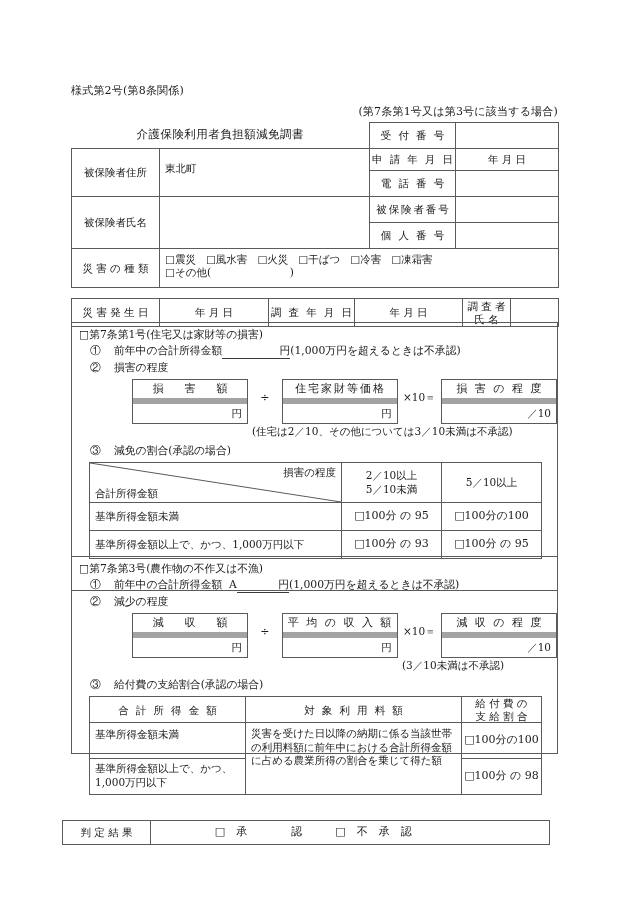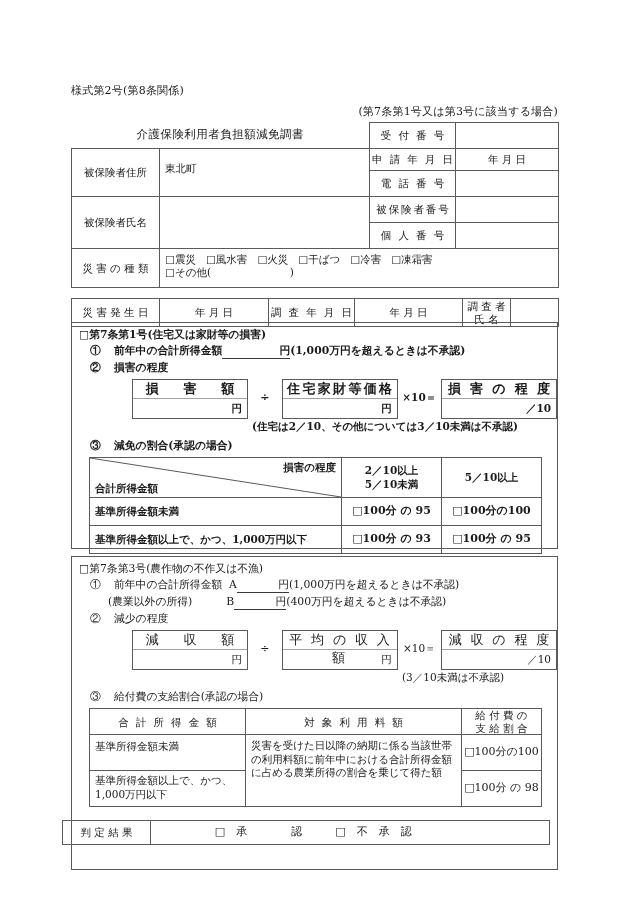--- a/index.html
+++ b/index.html
@@ -25,31 +25,31 @@
   .pad{padding:2px 5px;}
   .sp2{letter-spacing:.18em;text-indent:.18em;}
 
   
   .top{position:absolute;left:71px;top:122px;width:487px;}
   .top td{height:21px;}
   .title-cell{border:none !important;text-align:center;font-size:11.5px;letter-spacing:.04em;}
 
   
   .sec{position:absolute;left:71px;width:487px;border:1px solid #5a5a5a;box-sizing:border-box;}
-  #sec1{top:322px;height:227px;font-weight:bold;}
-  #sec3{top:556px;height:314px;}
+  #sec1{top:322px;height:269px;}
+  #sec3{top:556px;height:198px;}
   .sec-head{padding:5px 0 0 7px;font-size:10.8px;}
   .item{padding:2px 0 0 18px;font-size:10.8px;white-space:nowrap;}
   .item .num{display:inline-block;width:24px;}
   .blank{display:inline-block;border-bottom:1px solid #3a3a3a;text-align:right;}
 
   
   .formula{display:flex;align-items:flex-start;margin:4px 0 0 60px;}
   .fbox{border:1px solid #5a5a5a;width:118px;box-sizing:border-box;}
-  .fbox .h{border-bottom:1px solid #a3a3a3;text-align:center;height:18px;line-height:18px;letter-spacing:.45em;text-indent:.45em;font-size:13px;}
+  .fbox .h{border-bottom:6px solid #a3a3a3;text-align:center;height:18px;line-height:18px;letter-spacing:.45em;text-indent:.45em;font-size:11px;}
   .fbox .h.tight{letter-spacing:.18em;text-indent:.18em;}
   .fbox .v{height:19px;line-height:19px;text-align:right;padding-right:5px;font-size:10.5px;}
   .op{width:34px;text-align:center;line-height:37px;font-size:11px;}
   .op.eq{width:44px;font-size:10.5px;}
   .note{margin-left:180px;margin-top:1px;font-size:10.5px;}
   .note2{margin-left:330px;margin-top:1px;font-size:10.5px;}
 
   
   .ratio{margin:4px 0 0 17px;width:452px;}
   .ratio td{height:23px;}
@@ -218,23 +218,20 @@
     </table>
   </div>
 
   <div class="sec" id="sec3">
     <div class="sec-head">□第7条第3号(農作物の不作又は不漁)</div>
 
     <div class="item">
       <span class="num">①</span><span>前年中の合計所得金額</span>&nbsp;&nbsp;<span>A</span><span class="blank" style="width:52px"><span>円</span></span><span>(1,000万円を超えるときは不承認)</span>
     </div>
 
-    <div class="item" style="padding-left:36px">
-      <span>(農業以外の所得)</span><span style="display:inline-block;width:34px"></span><span>B</span><span class="blank" style="width:52px"><span>円</span></span><span>(400万円を超えるときは不承認)</span>
-    </div>
 
 
     <div class="item">
       <span class="num">②</span><span>減少の程度</span>
     </div>
 
     <div class="formula">
       <div class="fbox">
         <div class="h">減　収　額</div>
         <div class="v">円</div>

